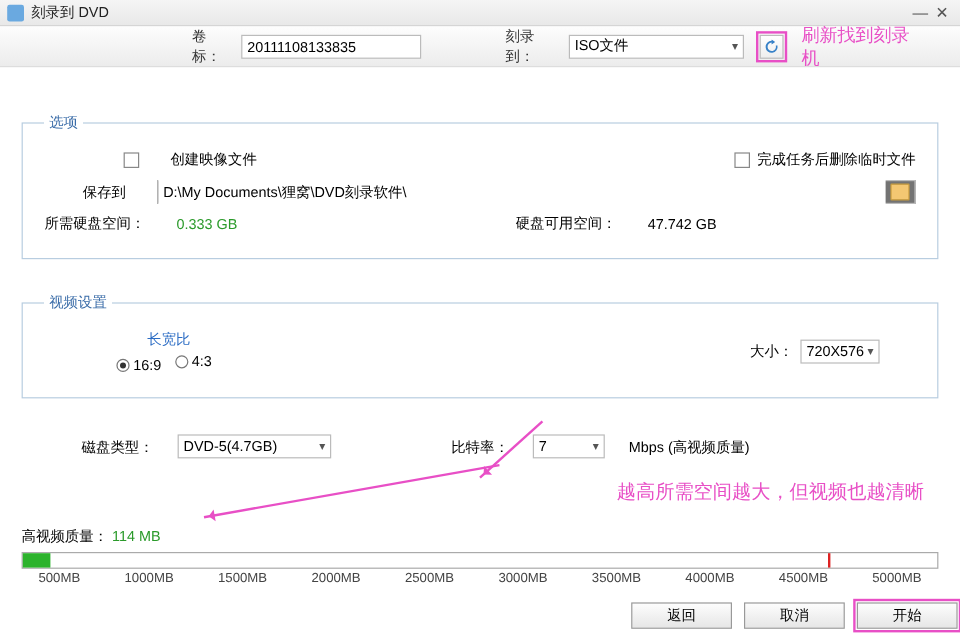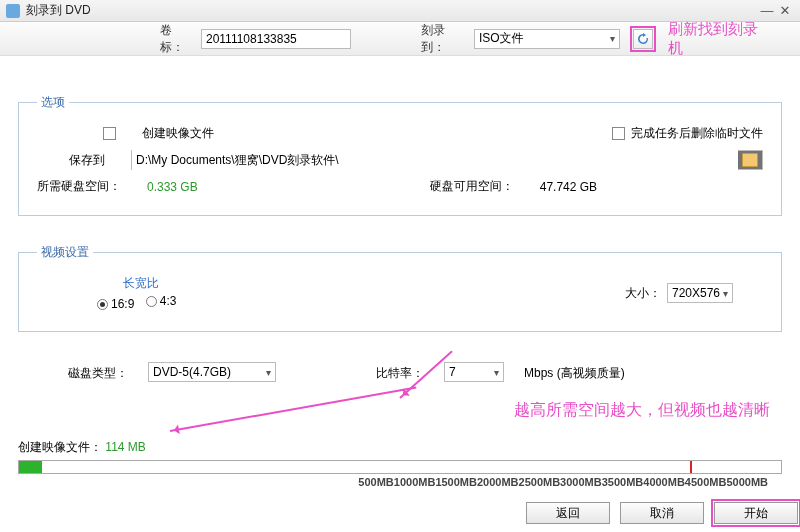--- a/index.html
+++ b/index.html
@@ -29,21 +29,21 @@
 .radio .dot.sel::after { content: ""; width: 5px; height: 5px; background: #333; border-radius: 50%; }
 .grp-label { color: #2b6cc4; text-align: center; margin-bottom: 2px; font-size: 12px; }
 .btm-row { display: flex; align-items: flex-end; gap: 20px; margin-top: 20px; position: relative; }
 .annotation-main { color: #e84fc6; font-size: 16px; position: absolute; right: 30px; top: 400px; }
 .arrow { position: absolute; background: #e84fc6; height: 2px; }
 .arrow::before { content: ""; position: absolute; left: -1px; top: -4px; border: 5px solid transparent; border-right-color: #e84fc6; }
 .disk-area { position: absolute; left: 18px; right: 18px; bottom: 44px; font-size: 12px; }
 .bar-outer { height: 14px; border: 1px solid #aaa; background: #fff; position: relative; margin-top: 4px; }
 .bar-fill { height: 100%; background: #2cb32c; width: 3%; }
 .bar-mark { position: absolute; top: 0; bottom: 0; width: 2px; background: #d22; }
-.ticks { display: flex; justify-content: flex-end; margin-top: 2px; padding: 0 14px; color: #444; font-size: 11px; font-weight: bold; }
+.ticks { display: flex; justify-content: space-between; margin-top: 2px; padding: 0 14px; color: #444; font-size: 11px; }
 .footer { position: absolute; bottom: 8px; right: 2px; display: flex; gap: 10px; }
 .btn { width: 84px; height: 22px; border: 1px solid #999; background: linear-gradient(#fdfdfd,#e6e6e6); font-size: 12px; display: flex; align-items: center; justify-content: center; }
 .highlight { outline: 2px solid #e84fc6; outline-offset: 1px; }
 .col { display:flex; flex-direction:column; align-items:center; }
 </style>
 </head>
 <body>
 
 <div class="titlebar">
   <div class="title-icon"></div>
@@ -137,21 +137,21 @@
       </div>
     <span>Mbps (高视频质量)</span>
   </div>
 </div>
 
 <div class="annotation-main">越高所需空间越大，但视频也越清晰</div>
 <div class="arrow" style="left:170px;top:430px;width:250px;transform:rotate(-10deg);transform-origin:left"></div>
 <div class="arrow" style="left:400px;top:397px;width:70px;transform:rotate(-42deg);transform-origin:left"></div>
 
 <div class="disk-area">
-  <span>创建映像文件：</span>
+  <span>高视频质量：</span>
   <span class="green">114 MB</span>
   <div class="bar-outer">
     <div class="bar-fill"></div>
     <div class="bar-mark" style="left:88%"></div>
   </div>
   <div class="ticks" id="ticks">
       <span>500MB</span>
       <span>1000MB</span>
       <span>1500MB</span>
       <span>2000MB</span>

